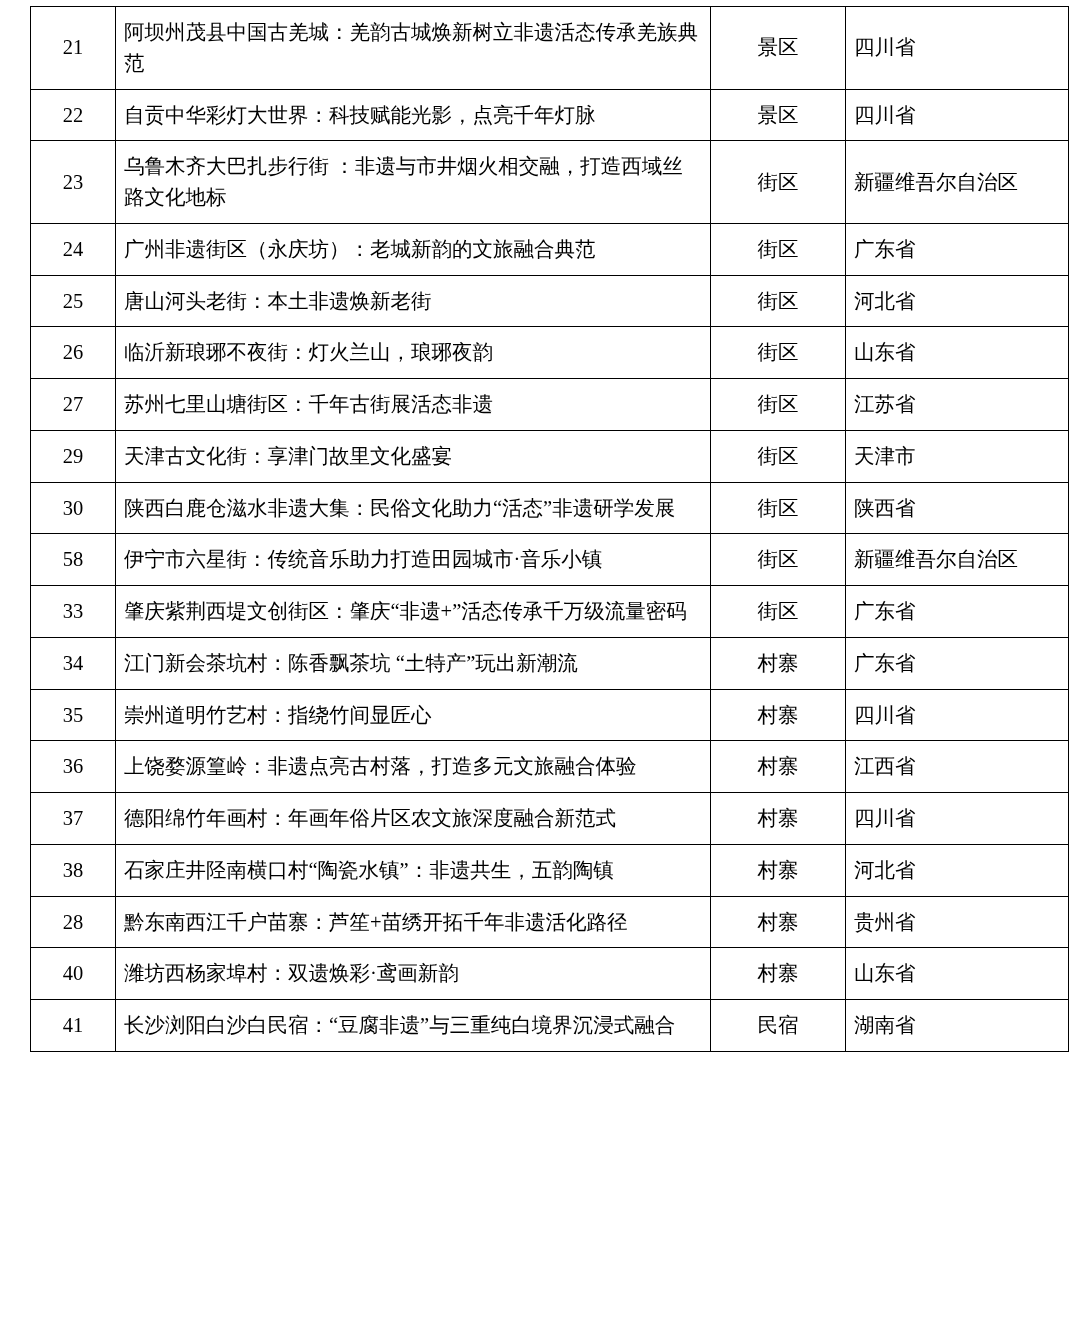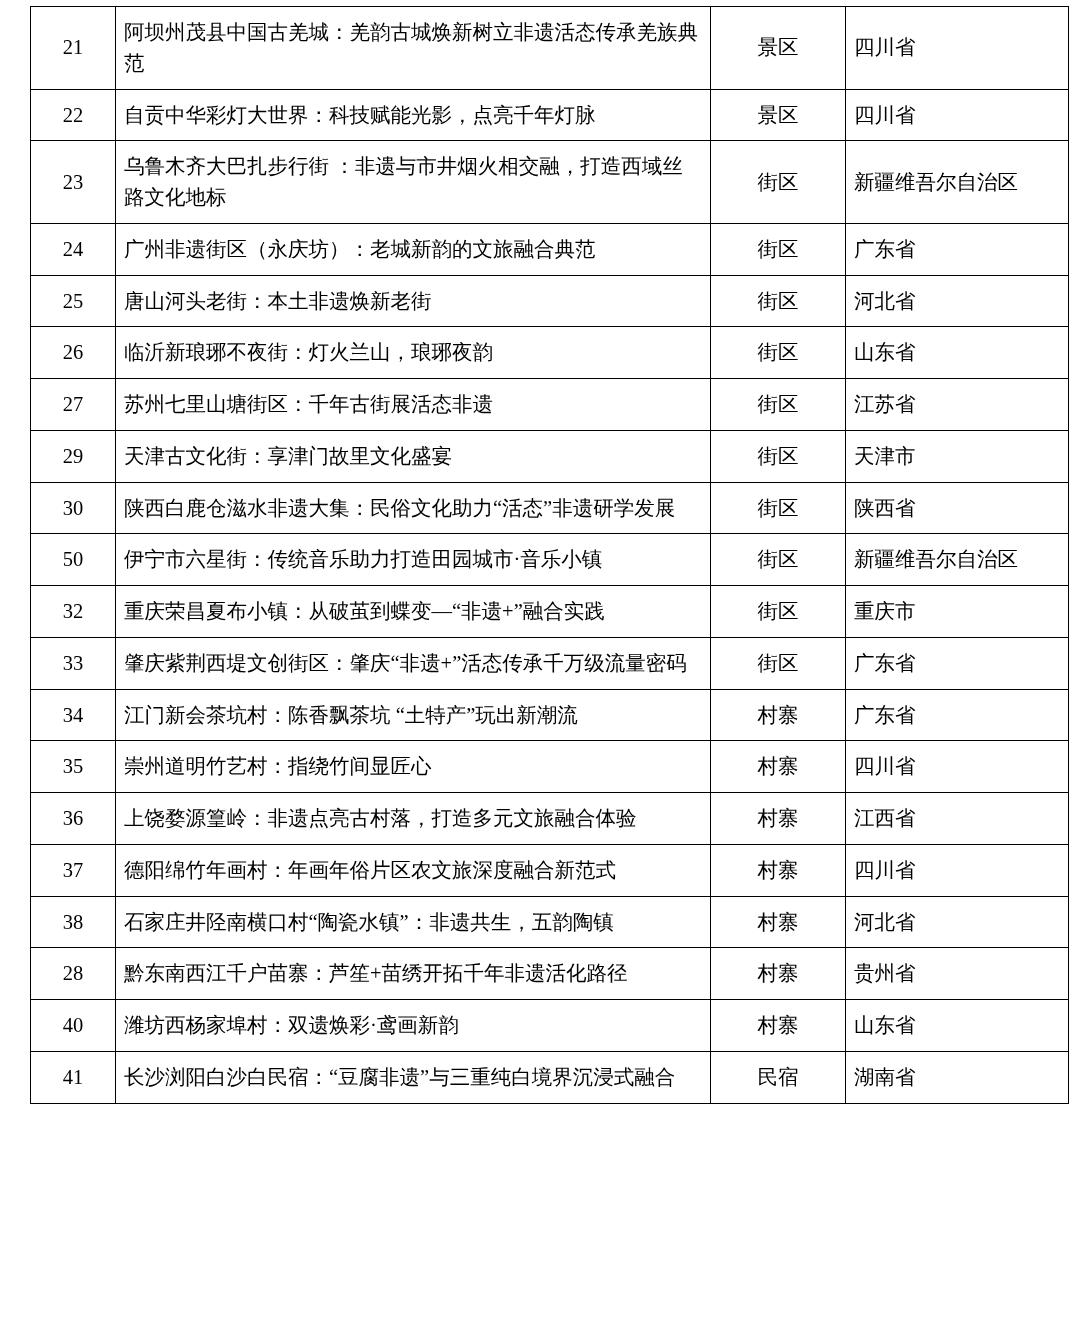--- a/index.html
+++ b/index.html
@@ -107,30 +107,24 @@
           <td class="col-type">街区</td>
           <td class="col-region">天津市</td>
         </tr>
         <tr>
           <td class="col-index">30</td>
           <td class="col-name">陕西白鹿仓滋水非遗大集：民俗文化助力“活态”非遗研学发展</td>
           <td class="col-type">街区</td>
           <td class="col-region">陕西省</td>
         </tr>
         <tr>
-          <td class="col-index">50</td>
+          <td class="col-index">58</td>
           <td class="col-name">伊宁市六星街：传统音乐助力打造田园城市·音乐小镇</td>
           <td class="col-type">街区</td>
           <td class="col-region">新疆维吾尔自治区</td>
-        </tr>
-        <tr>
-          <td class="col-index">32</td>
-          <td class="col-name">重庆荣昌夏布小镇：从破茧到蝶变—“非遗+”融合实践</td>
-          <td class="col-type">街区</td>
-          <td class="col-region">重庆市</td>
         </tr>
         <tr>
           <td class="col-index">33</td>
           <td class="col-name">肇庆紫荆西堤文创街区：肇庆“非遗+”活态传承千万级流量密码</td>
           <td class="col-type">街区</td>
           <td class="col-region">广东省</td>
         </tr>
         <tr>
           <td class="col-index">34</td>
           <td class="col-name">江门新会茶坑村：陈香飘茶坑 “土特产”玩出新潮流</td>

